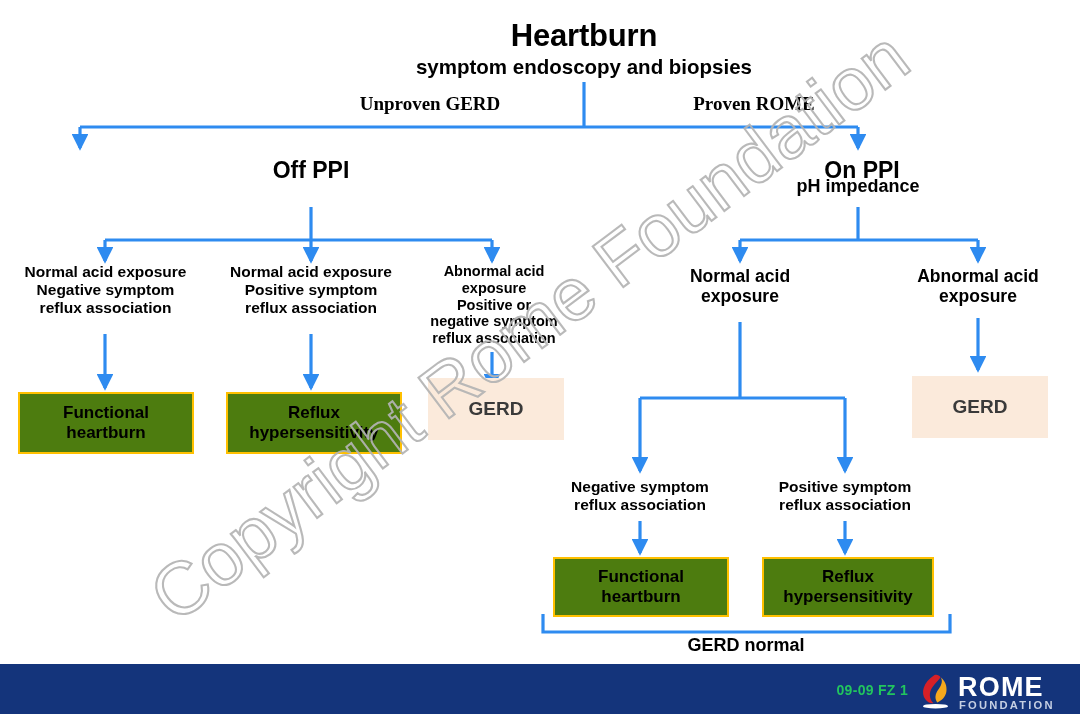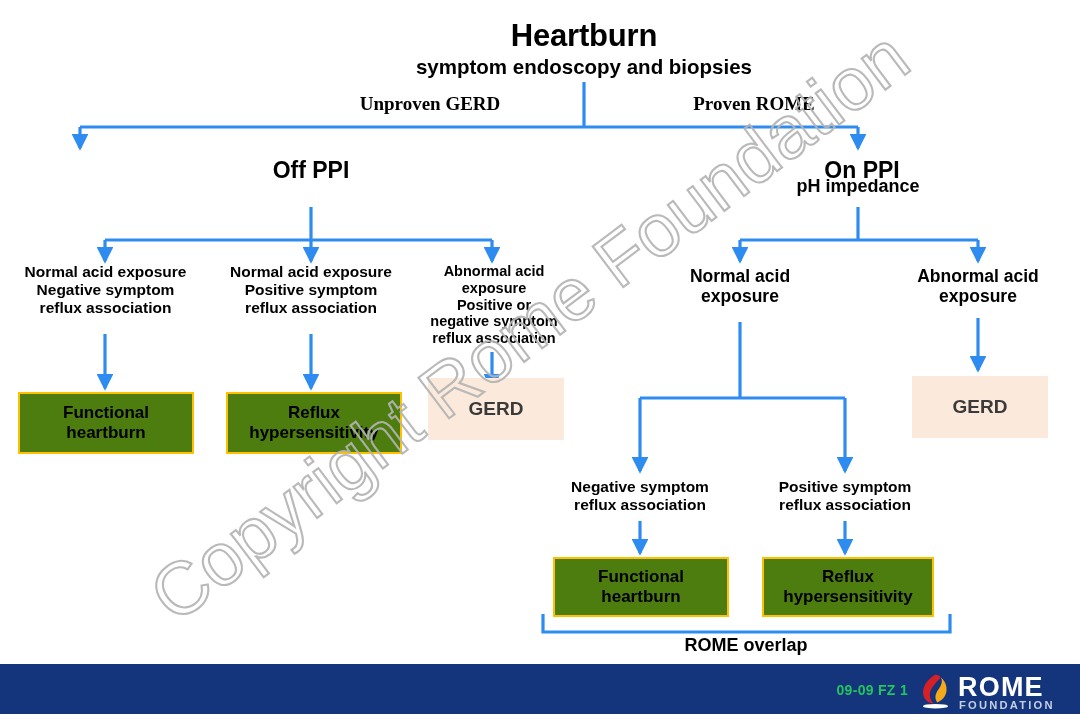--- a/index.html
+++ b/index.html
@@ -246,21 +246,21 @@
   <div class="node cond" style="left:550px; top:478px; width:180px;">Negative symptom
 reflux association</div>
   <div class="node cond" style="left:755px; top:478px; width:180px;">Positive symptom
 reflux association</div>
 
   <div class="obox" style="left:553px; top:557px; width:176px; height:60px;">Functional
 heartburn</div>
   <div class="obox" style="left:762px; top:557px; width:172px; height:60px;">Reflux
 hypersensitivity</div>
 
-  <div class="node overlap-label" style="left:596px; top:635px; width:300px;">ROME overlap</div>
+  <div class="node overlap-label" style="left:596px; top:635px; width:300px;">GERD normal</div>
 
   <svg id="watermark" viewBox="0 0 1080 721" width="1080" height="721">
     <text x="175" y="625" transform="rotate(-37 175 625)">Copyright Rome Foundation</text>
   </svg>
 
   <div id="footer">
     <div id="footer-code">09-09  FZ 1</div>
     <svg id="logo" viewBox="0 0 148 42" width="148" height="42">
 
       <path d="M 20.5 3 C 9 10.5 6.5 21 11.5 27.5 C 14 30.8 17.2 31.6 19.4 31.2

